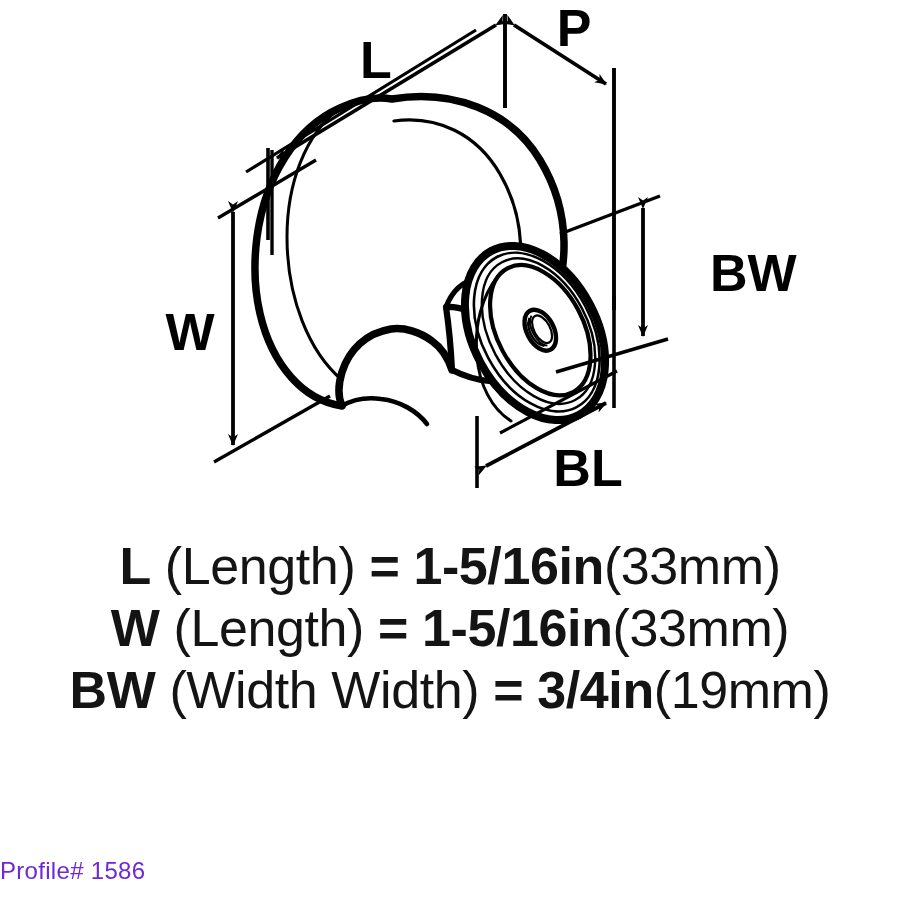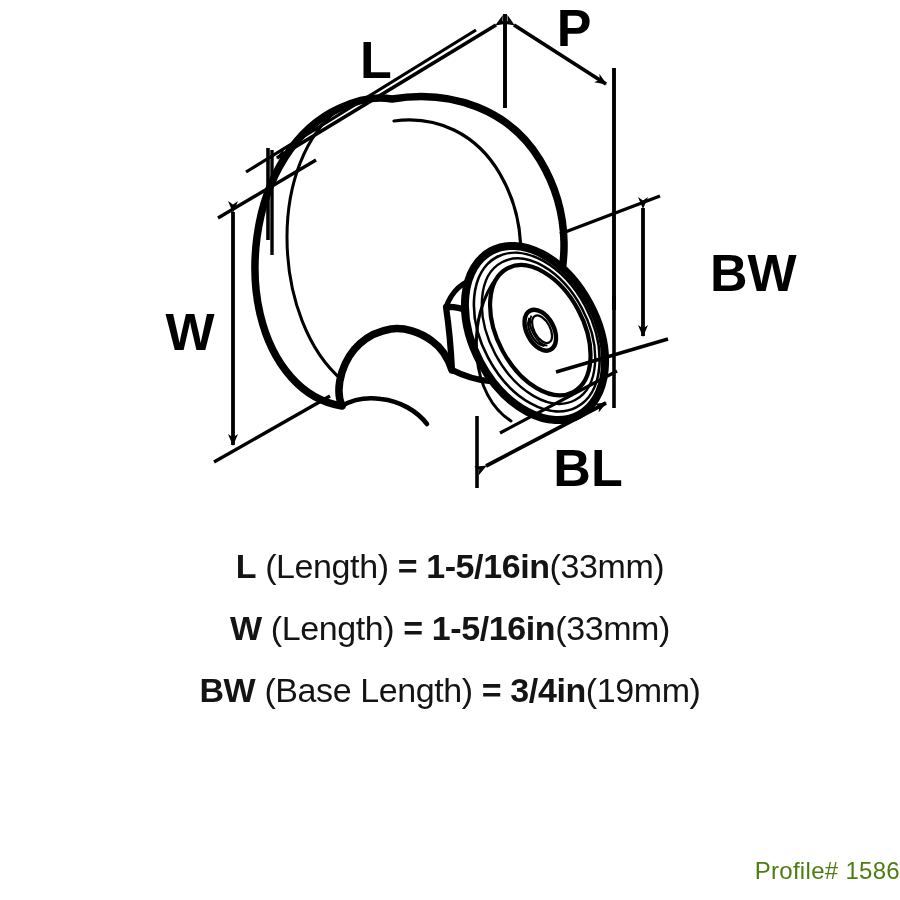--- a/index.html
+++ b/index.html
@@ -29,21 +29,21 @@
     top: 535px;
     width: 900px;
     text-align: center;
   }
   .spec-line {
     display: block;
     width: 100%;
     text-align: center;
     color: #141414;
     font-family: "Liberation Sans", sans-serif;
-    font-size: 34px;
+    font-size: 52px;
     line-height: 62px;
     white-space: nowrap;
     letter-spacing: -0.4px;
   }
   .sym {
     font-weight: bold;
   }
   .nm {
     font-weight: normal;
   }
@@ -54,22 +54,22 @@
     font-weight: bold;
   }
   .mm {
     font-weight: normal;
   }
   .profile {
     position: absolute;
     left: 0;
     top: 857px;
     width: 900px;
-    text-align: right;
-    color: #4d7c0f;
+    text-align: left;
+    color: #6d28d9;
     font-family: "Liberation Sans", sans-serif;
     font-size: 24px;
     font-weight: normal;
     letter-spacing: 0.3px;
   }
 </style>
 </head>
 <body>
 
 <div id="page">
@@ -182,20 +182,20 @@
       <span class="sym">L</span><span>&nbsp;</span><span class="nm">(Length)</span><span>&nbsp;</span><span class="eq">=</span><span>&nbsp;</span><span class="val">1-5/16in</span><span class="mm">(33mm)</span>
     </div>
 
     <div class="spec-line">
       <span class="sym">W</span><span>&nbsp;</span><span class="nm">(Length)</span><span>&nbsp;</span><span class="eq">=</span><span>&nbsp;</span><span class="val">1-5/16in</span><span class="mm">(33mm)</span>
     </div>
 
 
 
     <div class="spec-line">
-      <span class="sym">BW</span><span>&nbsp;</span><span class="nm">(Base Length)</span><span>&nbsp;</span><span class="eq">=</span><span>&nbsp;</span><span class="val">3/4in</span><span class="mm">(19mm)</span>
+      <span class="sym">BW</span><span>&nbsp;</span><span class="nm">(Width Width)</span><span>&nbsp;</span><span class="eq">=</span><span>&nbsp;</span><span class="val">3/4in</span><span class="mm">(19mm)</span>
     </div>
 
   </div>
 
   <div class="profile">Profile# 1586</div>
 
 </div>
 
 </body></html>

